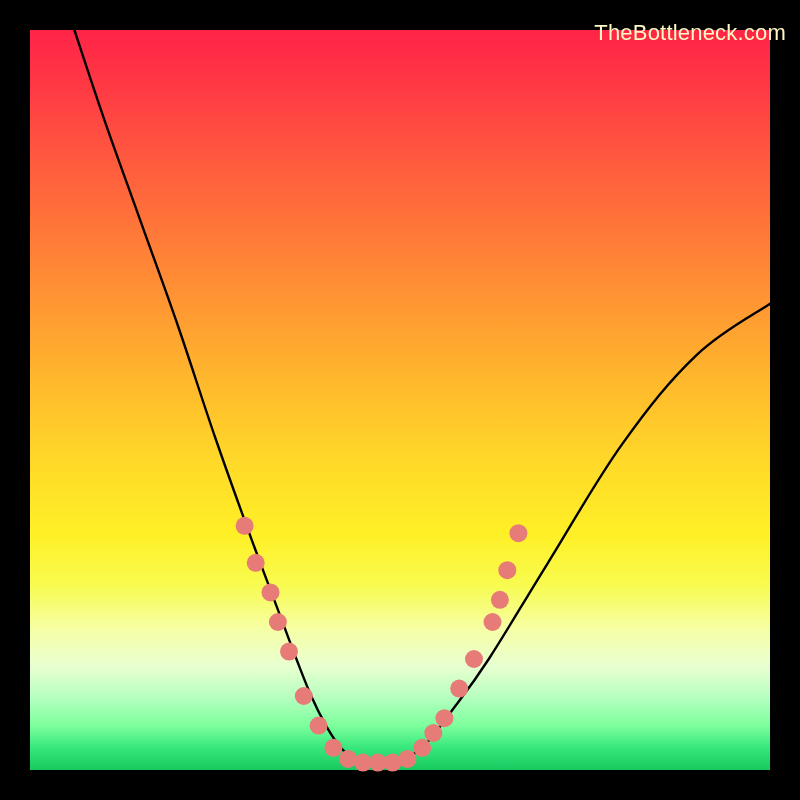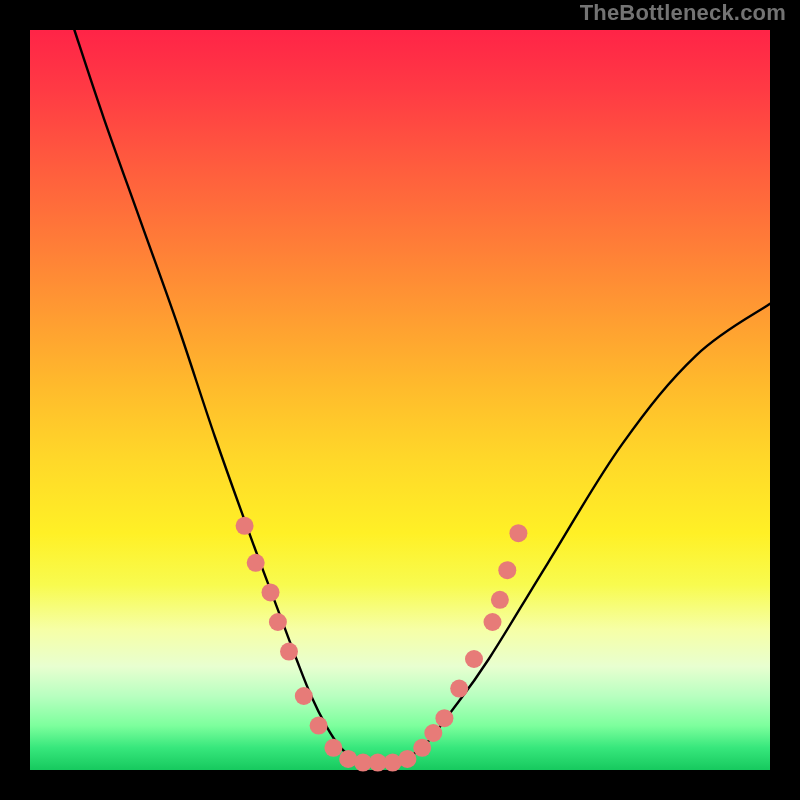--- a/index.html
+++ b/index.html
@@ -40,25 +40,25 @@
       #f6ffa6 81%,
       #e8ffd0 86%,
       #b8ffc0 90%,
       #7dff9d 94%,
       #37e77c 97%,
       #16c95e 100%
     );
   }
   .watermark {
     position: absolute;
-    top: 0;
+    top: 20px;
     right: 14px;
-    color: #737373;
+    color: #fef9c3;
     font-size: 22px;
-    font-weight: 700;
+    font-weight: 400;
     letter-spacing: 0.2px;
     user-select: none;
   }
   svg.curve {
     position: absolute;
     top: 0;
     left: 0;
     width: 740px;
     height: 740px;
     overflow: visible;

